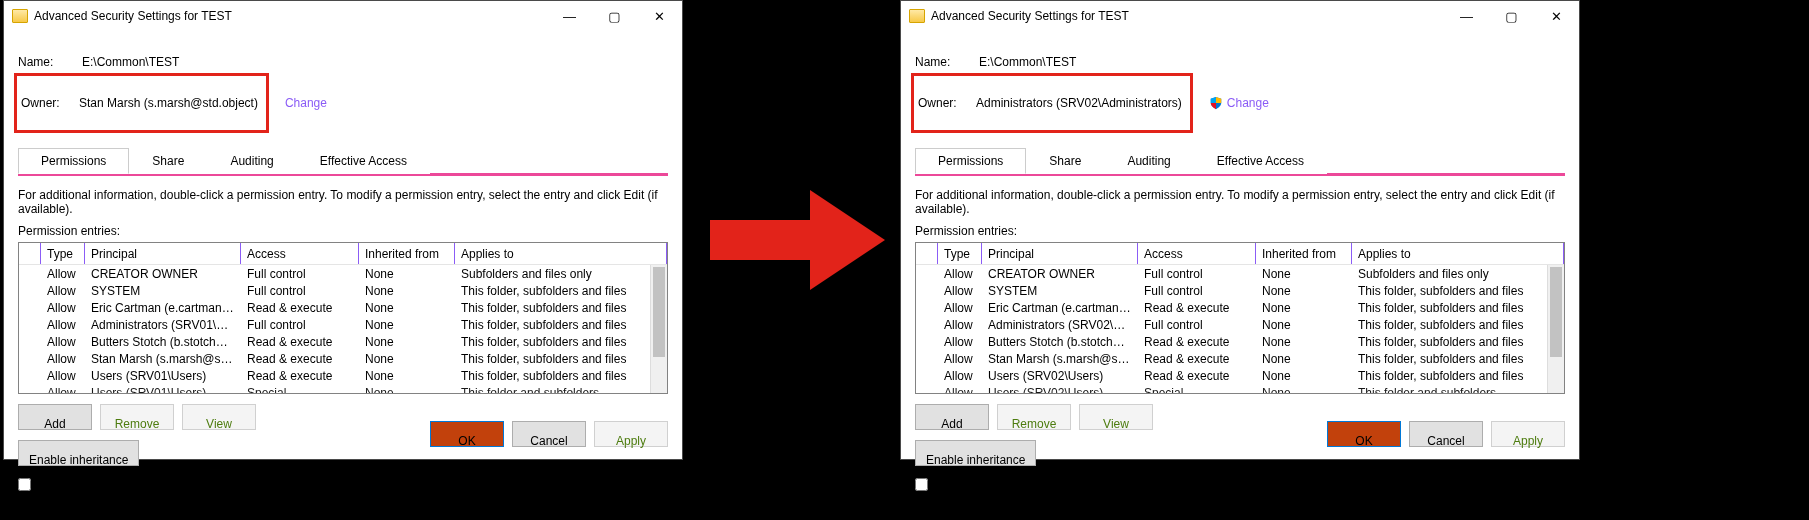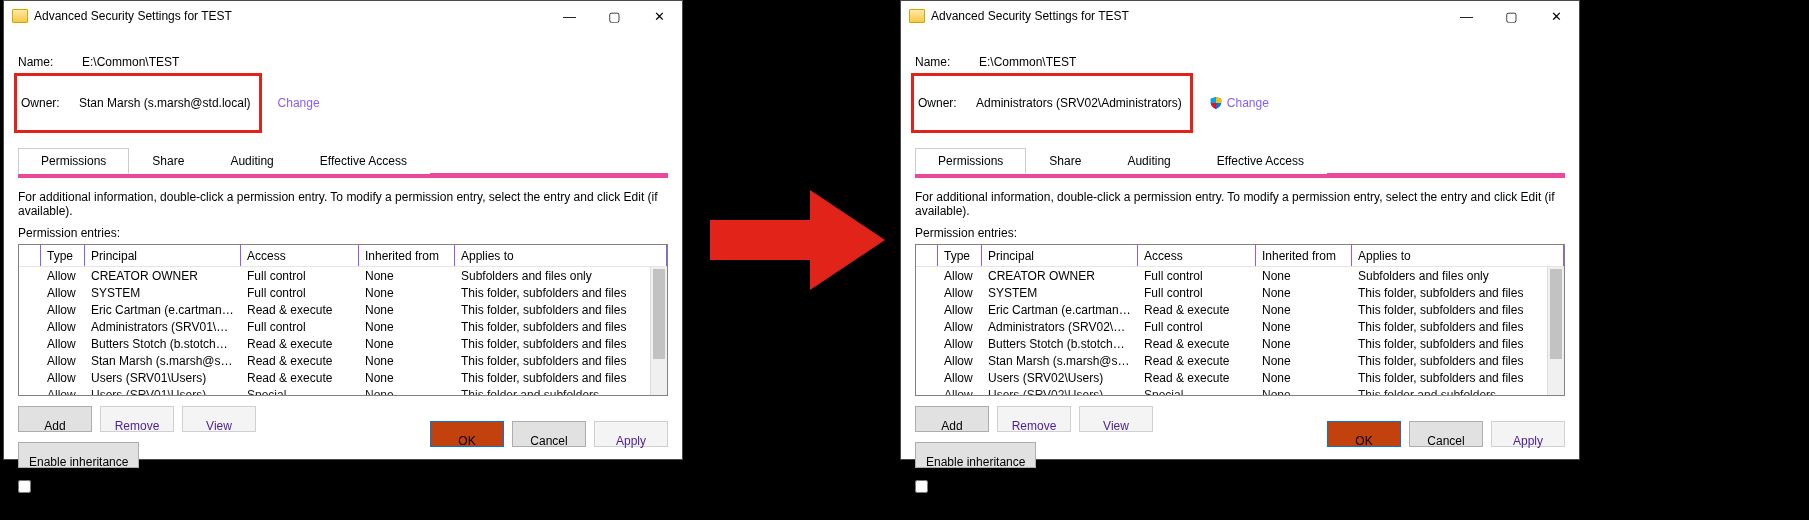--- a/index.html
+++ b/index.html
@@ -66,21 +66,21 @@
   .owner-row .val { padding-right:6px; }
   .change-link { color:#8b5cf6; margin-left:16px; cursor:pointer; display:inline-flex; align-items:flex-start; gap:4px;}
   .shield {
     width:14px; height:14px;
     display:inline-block;
   }
   .shield svg { width:14px; height:14px; }
   .tabs {
     display: flex;
     margin-top: 14px;
-    border-bottom: 5px solid #ec4899;
+    border-bottom: 3px solid #ec4899;
   }
   .tab {
     padding: 5px 22px;
     border: 1px solid transparent;
     border-bottom: none;
     cursor: default;
     position: relative;
     top: 1px;
     background:#fff;
   }
@@ -165,21 +165,21 @@
   .btn {
     min-width: 74px;
     height: 23px;
     border: 1px solid #adadad;
     background: #e1e1e1;
     font-size: 12px;
     font-family: inherit;
     padding: 12px 10px;
     cursor: default;
   }
-  .btn.disabled { color:#4c1d95; border-color:#d0d0d0; background:#f4f4f4;text-align:center;}
+  .btn.disabled { color:#4d7c0f; border-color:#d0d0d0; background:#f4f4f4;text-align:center;}
   .btn.primary { border-color:#0078d7; background:#c2410c;}
   .enable-row { margin-top: 10px; }
   .check-row { margin-top: 10px; display:flex; align-items:center; gap:6px;}
   .check-row input { margin:0; width:13px; height:13px;}
   .bottom-btns {
     position:absolute;
     right:14px; bottom:12px;
     display:flex; gap:8px;
   }
   .arrow {
@@ -205,21 +205,21 @@
     </div>
   </div>
   <div class="content">
     <div class="row name-row">
       <span class="label">Name:</span>
       <span>E:\Common\TEST</span>
     </div>
     <div class="owner-wrap">
       <div class="owner-row">
         <span class="label">Owner:</span>
-        <span class="val">Stan Marsh (s.marsh@std.local)</span>
+        <span class="val">Stan Marsh (s.marsh@std.object)</span>
       </div>
       <span class="change-link">
         <span>Change</span>
       </span>
     </div>
 
     <div class="tabs">
       <div class="tab active">Permissions</div>
       <div class="tab">Share</div>
       <div class="tab">Auditing</div>

